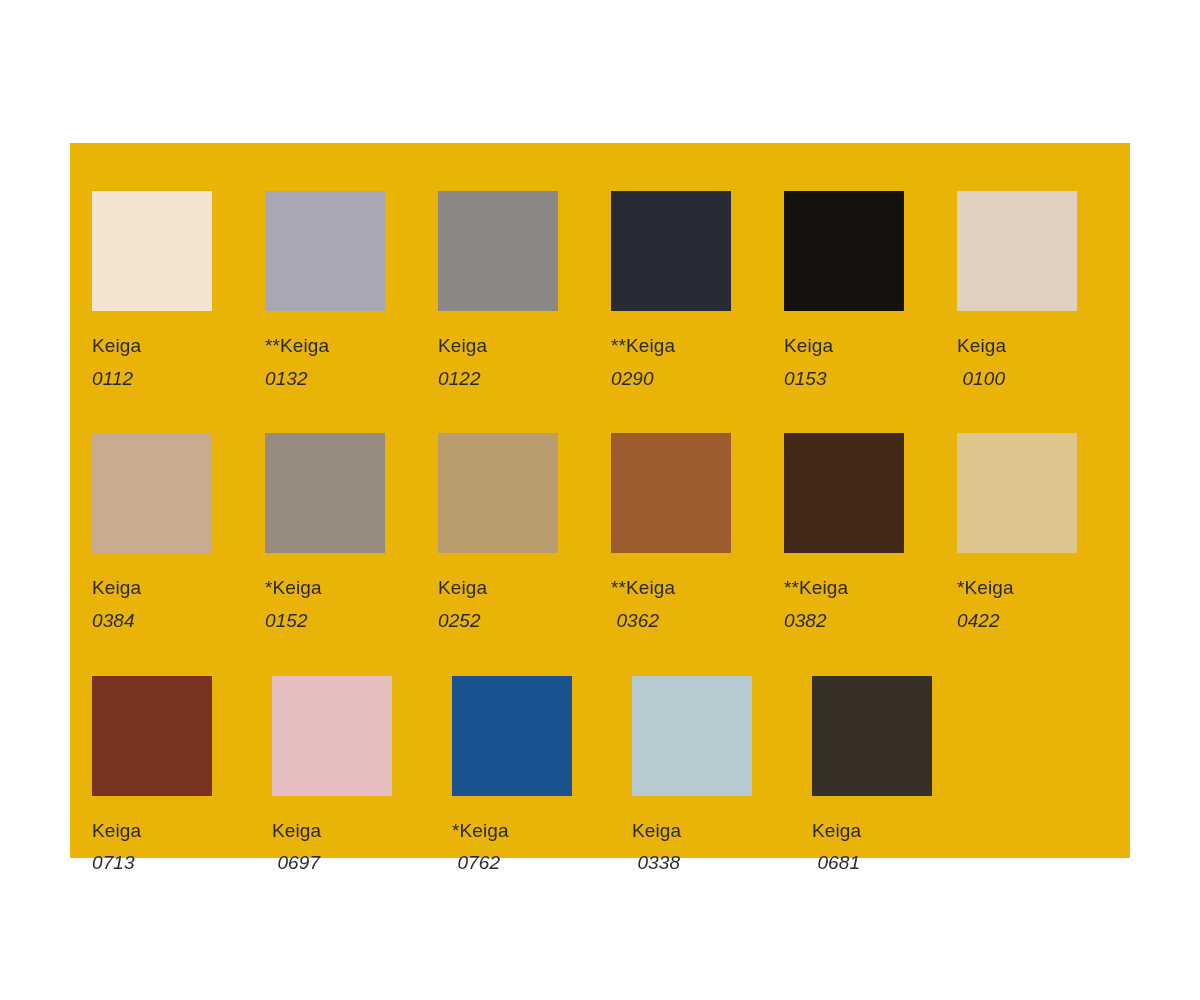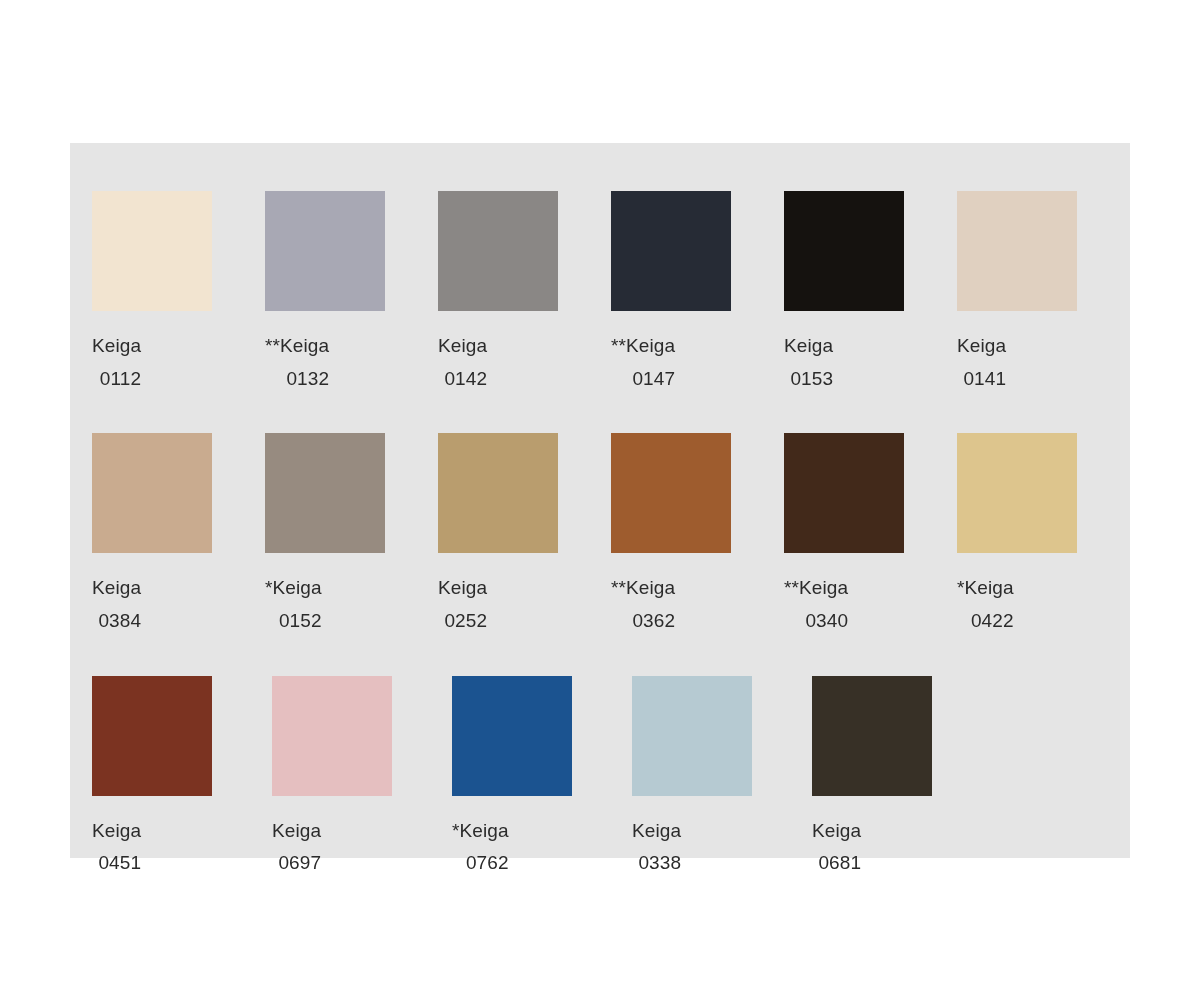--- a/index.html
+++ b/index.html
@@ -61,51 +61,52 @@
     color: #2b2b2b;
     letter-spacing: 0.1px;
     white-space: pre;
   }
 
   .swatch-label .swatch-name-line {
     display: block;
   }
   .swatch-label .swatch-code-line {
     display: block;
+    font-style: italic;
   }
 </style>
 </head>
 <body style="background: rgb(255, 255, 255);">
 
-<div id="swatch-board" style="background: #e5e5e5; text-align: right;">
+<div id="swatch-board" style="background: #eab308;">
   <div class="swatch-grid" id="swatch-grid">
       <div class="swatch-row">
         <div class="swatch-cell">
           <div class="swatch-chip" style="background-color: rgb(242, 228, 208);"></div>
           <div class="swatch-label" style="color: rgb(43, 43, 43);"><span class="swatch-name-line">Keiga</span><span class="swatch-code-line">0112</span></div>
         </div>
         <div class="swatch-cell">
           <div class="swatch-chip" style="background-color: rgb(168, 168, 180);"></div>
           <div class="swatch-label" style="color: rgb(43, 43, 43);"><span class="swatch-name-line">**Keiga</span><span class="swatch-code-line">0132</span></div>
         </div>
         <div class="swatch-cell">
           <div class="swatch-chip" style="background-color: rgb(138, 135, 133);"></div>
-          <div class="swatch-label" style="color: rgb(43, 43, 43);"><span class="swatch-name-line">Keiga</span><span class="swatch-code-line">0142</span></div>
+          <div class="swatch-label" style="color: rgb(43, 43, 43);"><span class="swatch-name-line">Keiga</span><span class="swatch-code-line">0122</span></div>
         </div>
         <div class="swatch-cell">
           <div class="swatch-chip" style="background-color: rgb(38, 43, 53);"></div>
-          <div class="swatch-label" style="color: rgb(43, 43, 43);"><span class="swatch-name-line">**Keiga</span><span class="swatch-code-line">0147</span></div>
+          <div class="swatch-label" style="color: rgb(43, 43, 43);"><span class="swatch-name-line">**Keiga</span><span class="swatch-code-line">0290</span></div>
         </div>
         <div class="swatch-cell">
           <div class="swatch-chip" style="background-color: rgb(21, 18, 15);"></div>
           <div class="swatch-label" style="color: rgb(43, 43, 43);"><span class="swatch-name-line">Keiga</span><span class="swatch-code-line">0153</span></div>
         </div>
         <div class="swatch-cell">
           <div class="swatch-chip" style="background-color: rgb(224, 208, 192);"></div>
-          <div class="swatch-label" style="color: rgb(43, 43, 43);"><span class="swatch-name-line">Keiga</span><span class="swatch-code-line"> 0141</span></div>
+          <div class="swatch-label" style="color: rgb(43, 43, 43);"><span class="swatch-name-line">Keiga</span><span class="swatch-code-line"> 0100</span></div>
         </div>
       </div>
       <div class="swatch-row">
         <div class="swatch-cell">
           <div class="swatch-chip" style="background-color: rgb(201, 171, 143);"></div>
           <div class="swatch-label" style="color: rgb(43, 43, 43);"><span class="swatch-name-line">Keiga</span><span class="swatch-code-line">0384</span></div>
         </div>
         <div class="swatch-cell">
           <div class="swatch-chip" style="background-color: rgb(151, 139, 128);"></div>
           <div class="swatch-label" style="color: rgb(43, 43, 43);"><span class="swatch-name-line">*Keiga</span><span class="swatch-code-line">0152</span></div>
@@ -113,31 +114,31 @@
         <div class="swatch-cell">
           <div class="swatch-chip" style="background-color: rgb(185, 157, 110);"></div>
           <div class="swatch-label" style="color: rgb(43, 43, 43);"><span class="swatch-name-line">Keiga</span><span class="swatch-code-line">0252</span></div>
         </div>
         <div class="swatch-cell">
           <div class="swatch-chip" style="background-color: rgb(158, 92, 46);"></div>
           <div class="swatch-label" style="color: rgb(43, 43, 43);"><span class="swatch-name-line">**Keiga</span><span class="swatch-code-line"> 0362</span></div>
         </div>
         <div class="swatch-cell">
           <div class="swatch-chip" style="background-color: rgb(66, 41, 26);"></div>
-          <div class="swatch-label" style="color: rgb(43, 43, 43);"><span class="swatch-name-line">**Keiga</span><span class="swatch-code-line">0340</span></div>
+          <div class="swatch-label" style="color: rgb(43, 43, 43);"><span class="swatch-name-line">**Keiga</span><span class="swatch-code-line">0382</span></div>
         </div>
         <div class="swatch-cell">
           <div class="swatch-chip" style="background-color: rgb(221, 197, 141);"></div>
           <div class="swatch-label" style="color: rgb(43, 43, 43);"><span class="swatch-name-line">*Keiga</span><span class="swatch-code-line">0422</span></div>
         </div>
       </div>
       <div class="swatch-row">
         <div class="swatch-cell">
           <div class="swatch-chip" style="background-color: rgb(123, 51, 33);"></div>
-          <div class="swatch-label" style="color: rgb(43, 43, 43);"><span class="swatch-name-line">Keiga</span><span class="swatch-code-line">0451</span></div>
+          <div class="swatch-label" style="color: rgb(43, 43, 43);"><span class="swatch-name-line">Keiga</span><span class="swatch-code-line">0713</span></div>
         </div>
         <div class="swatch-cell">
           <div class="swatch-chip" style="background-color: rgb(229, 191, 192);"></div>
           <div class="swatch-label" style="color: rgb(43, 43, 43);"><span class="swatch-name-line">Keiga</span><span class="swatch-code-line"> 0697</span></div>
         </div>
         <div class="swatch-cell">
           <div class="swatch-chip" style="background-color: rgb(27, 83, 144);"></div>
           <div class="swatch-label" style="color: rgb(43, 43, 43);"><span class="swatch-name-line">*Keiga</span><span class="swatch-code-line"> 0762</span></div>
         </div>
         <div class="swatch-cell">

